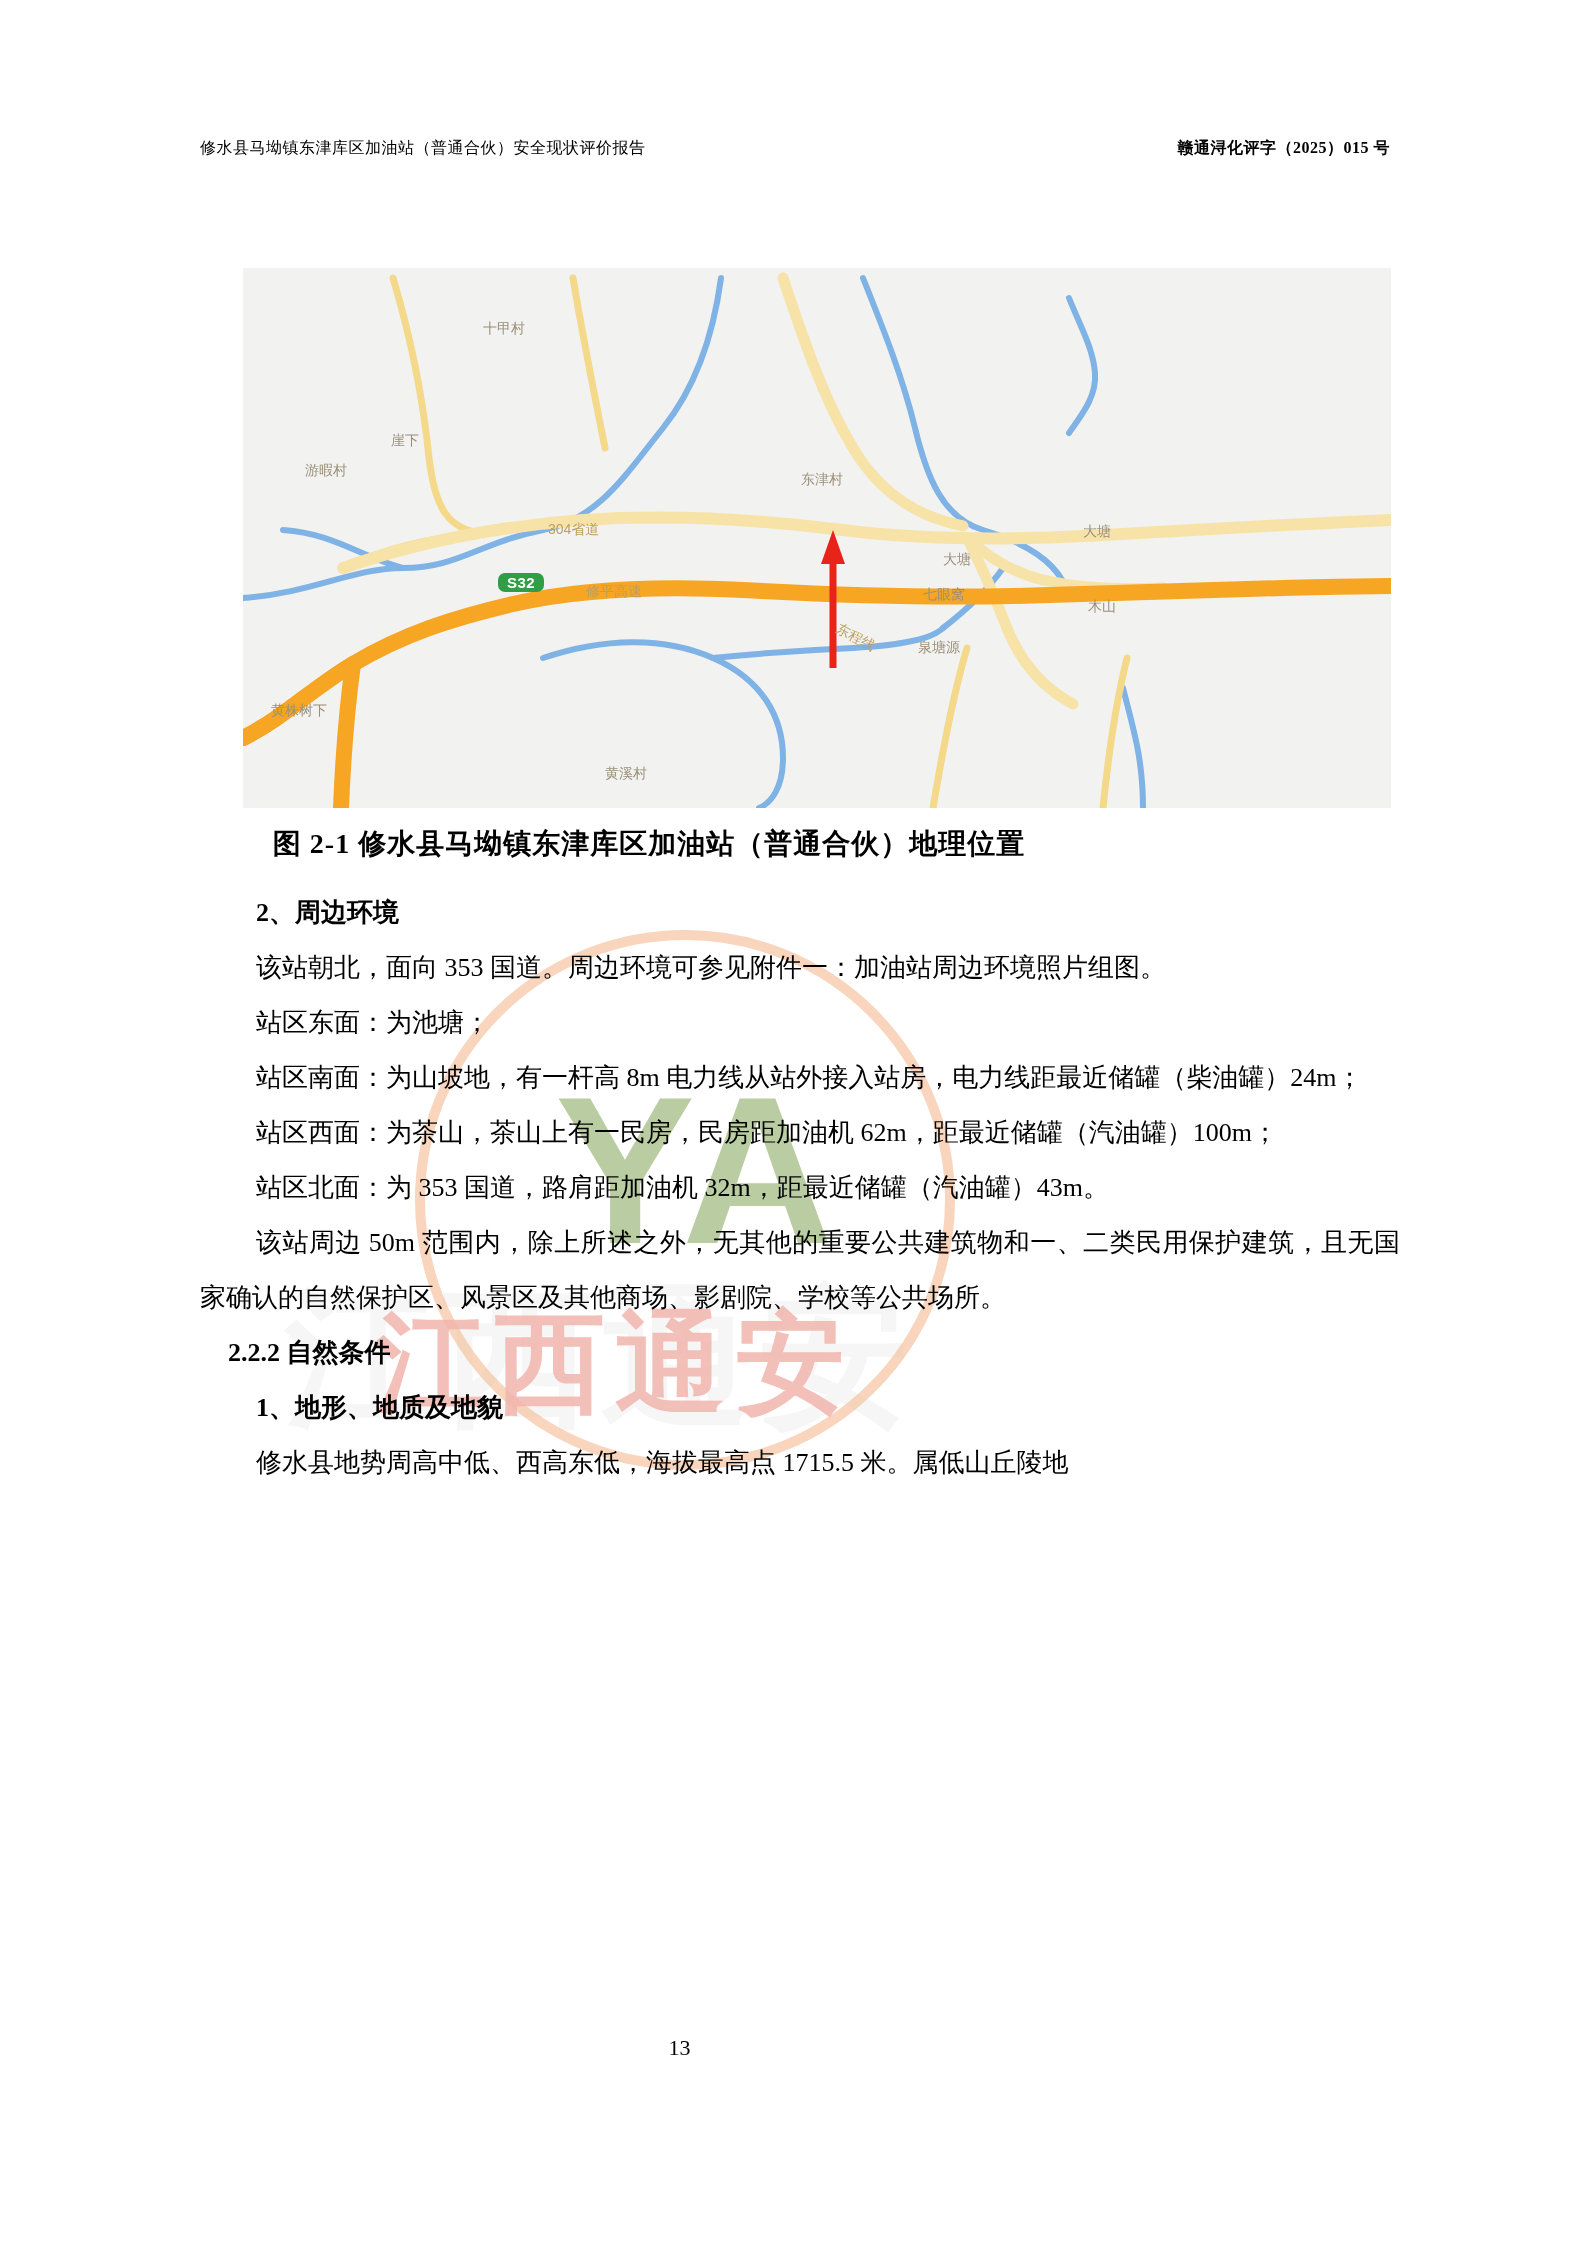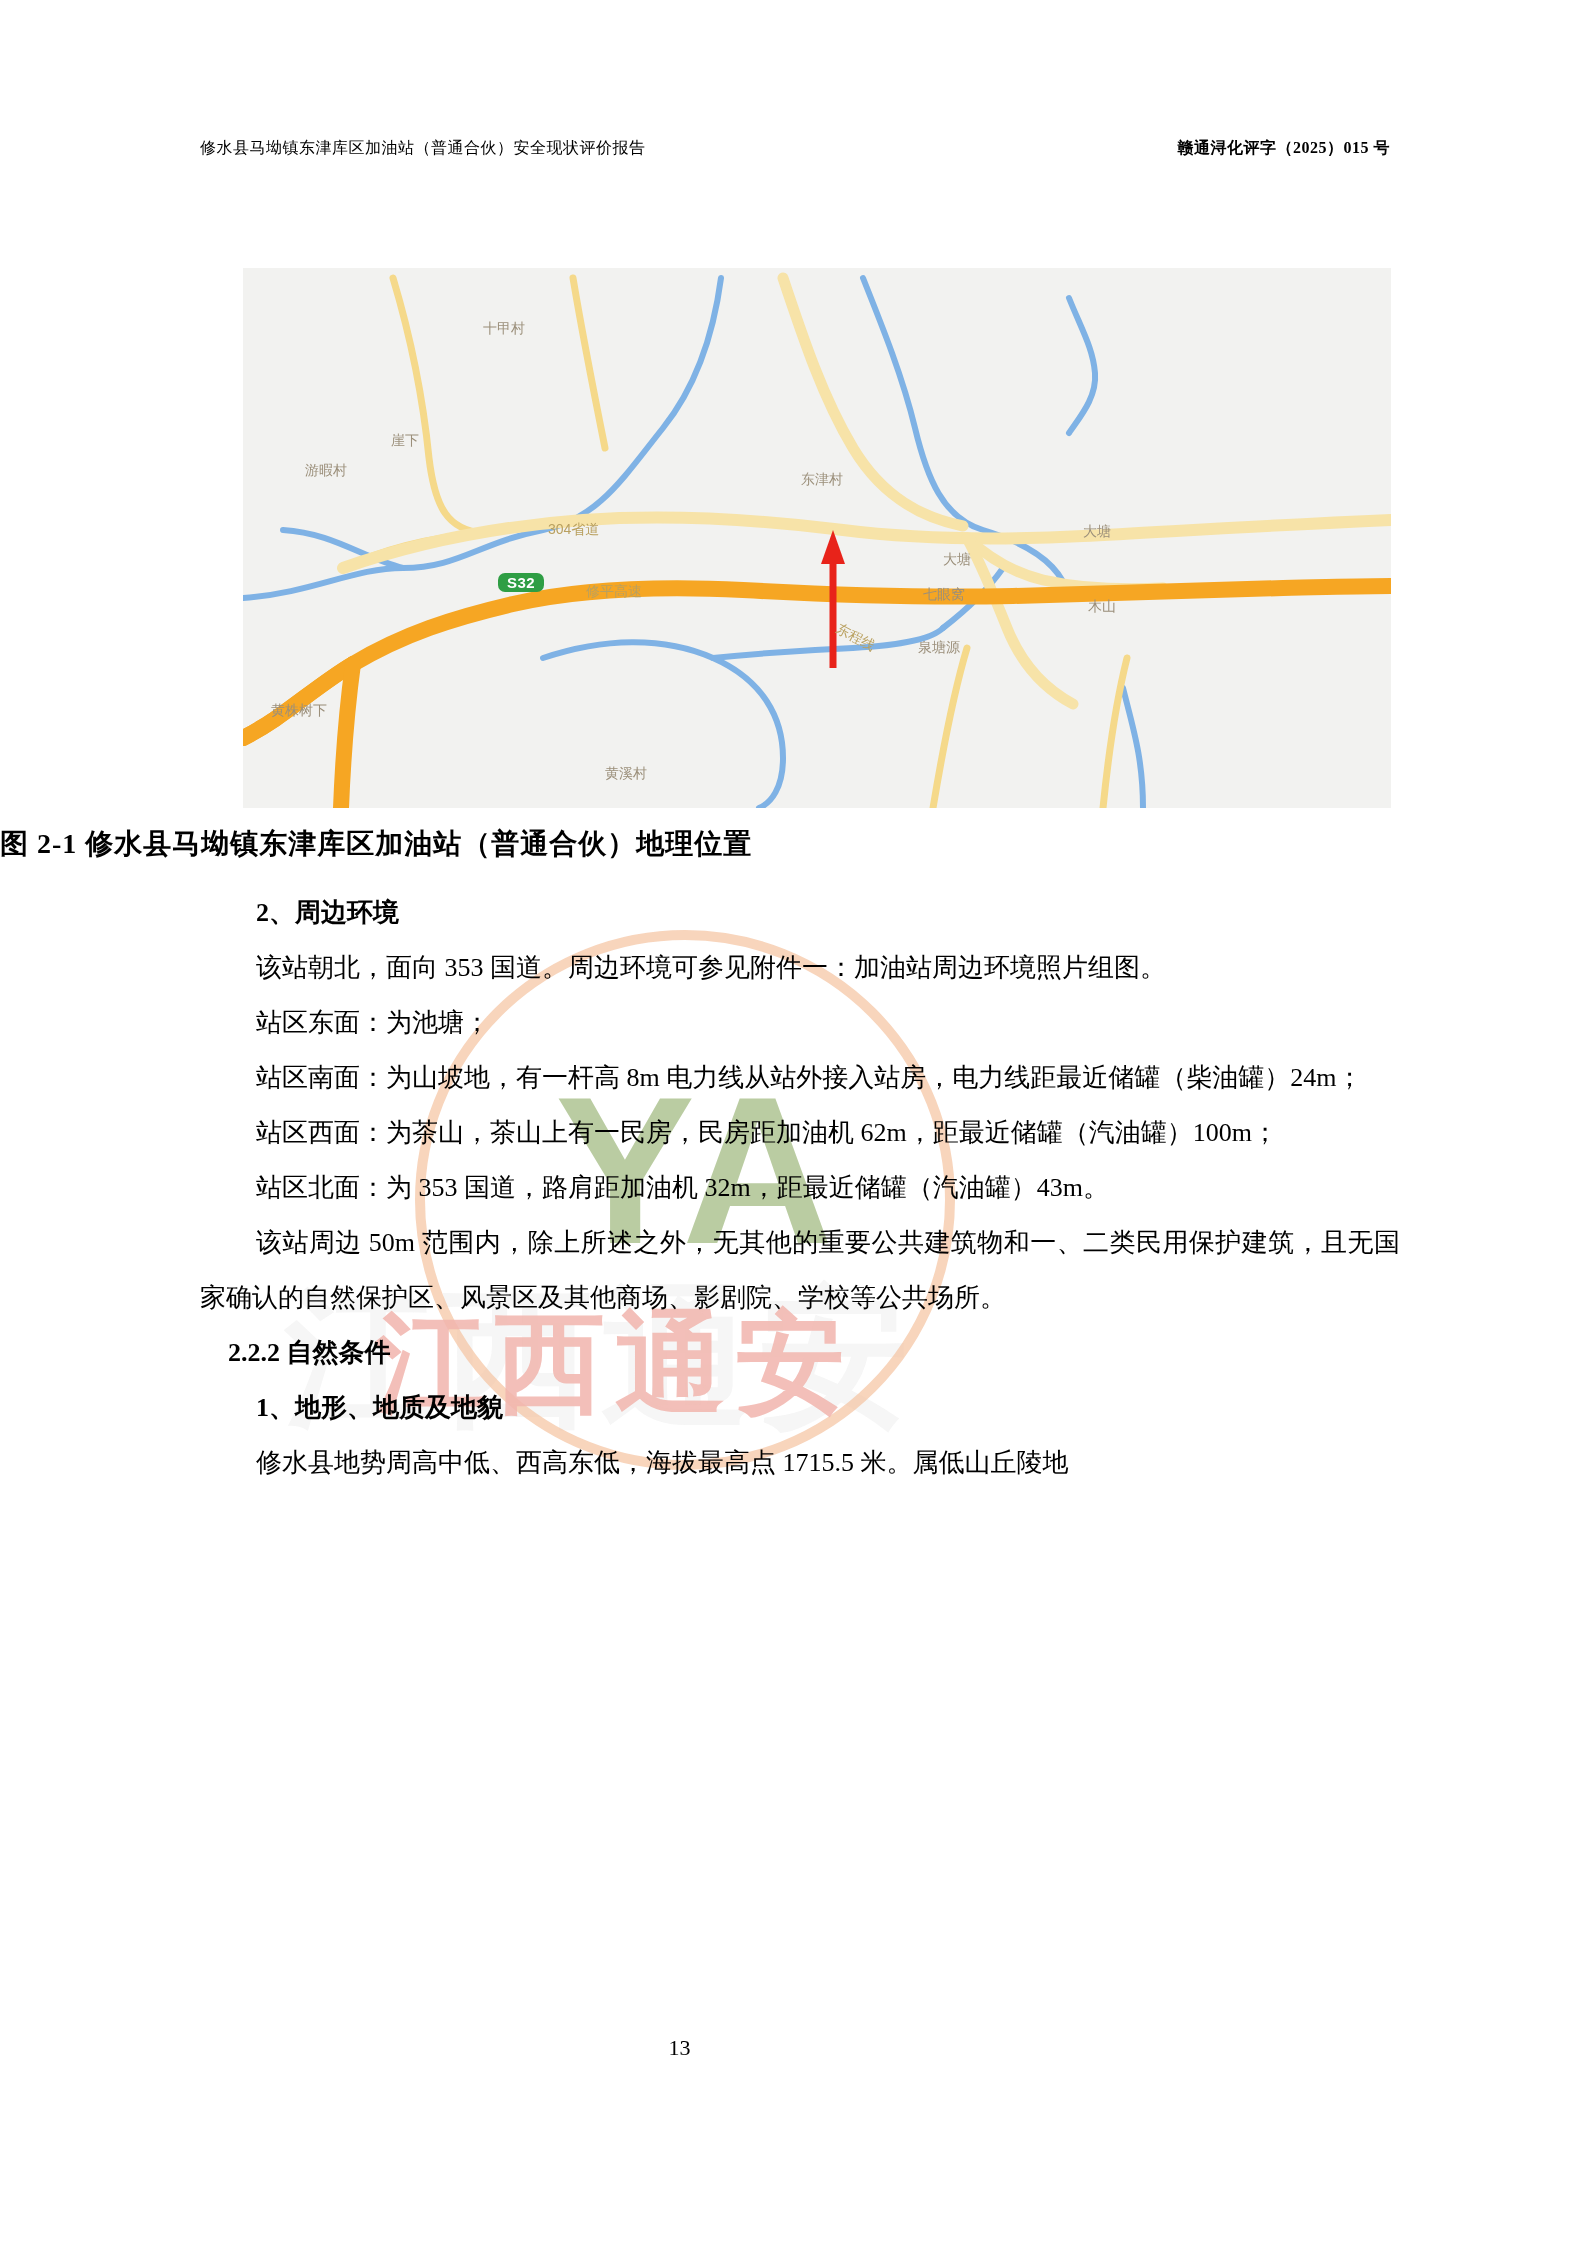--- a/index.html
+++ b/index.html
@@ -68,20 +68,21 @@
     border-radius: 7px;
     letter-spacing: 0.5px;
   }
 
   
   .fig-caption {
     position: absolute;
     top: 825px;
     left: 0;
     width: 1298px;
+    text-align: center;
     font-size: 28px;
     font-weight: 700;
     letter-spacing: 1px;
   }
 
   
   .body {
     position: absolute;
     top: 885px;
     left: 200px;

